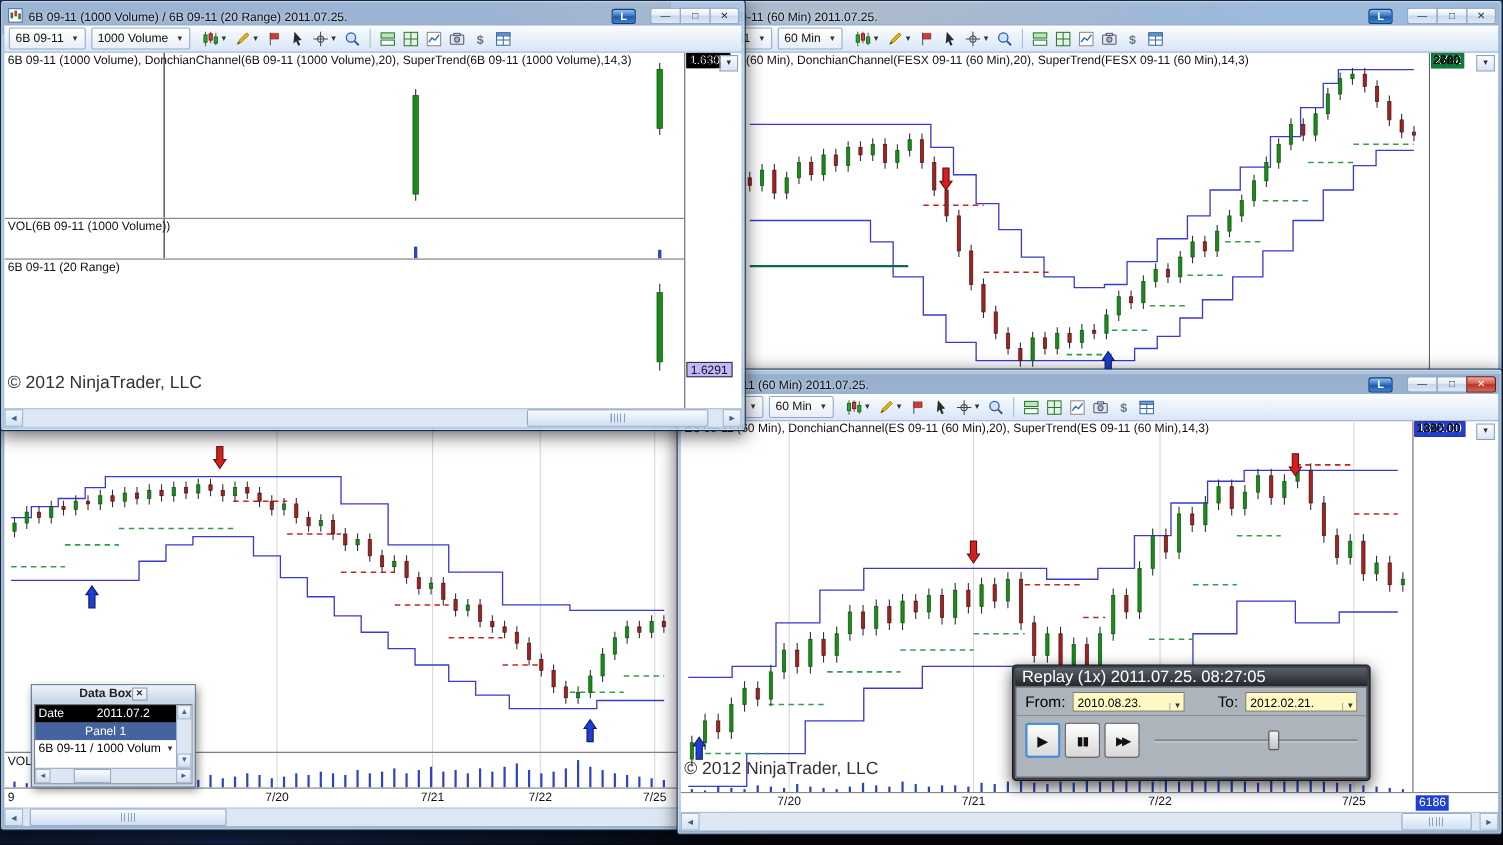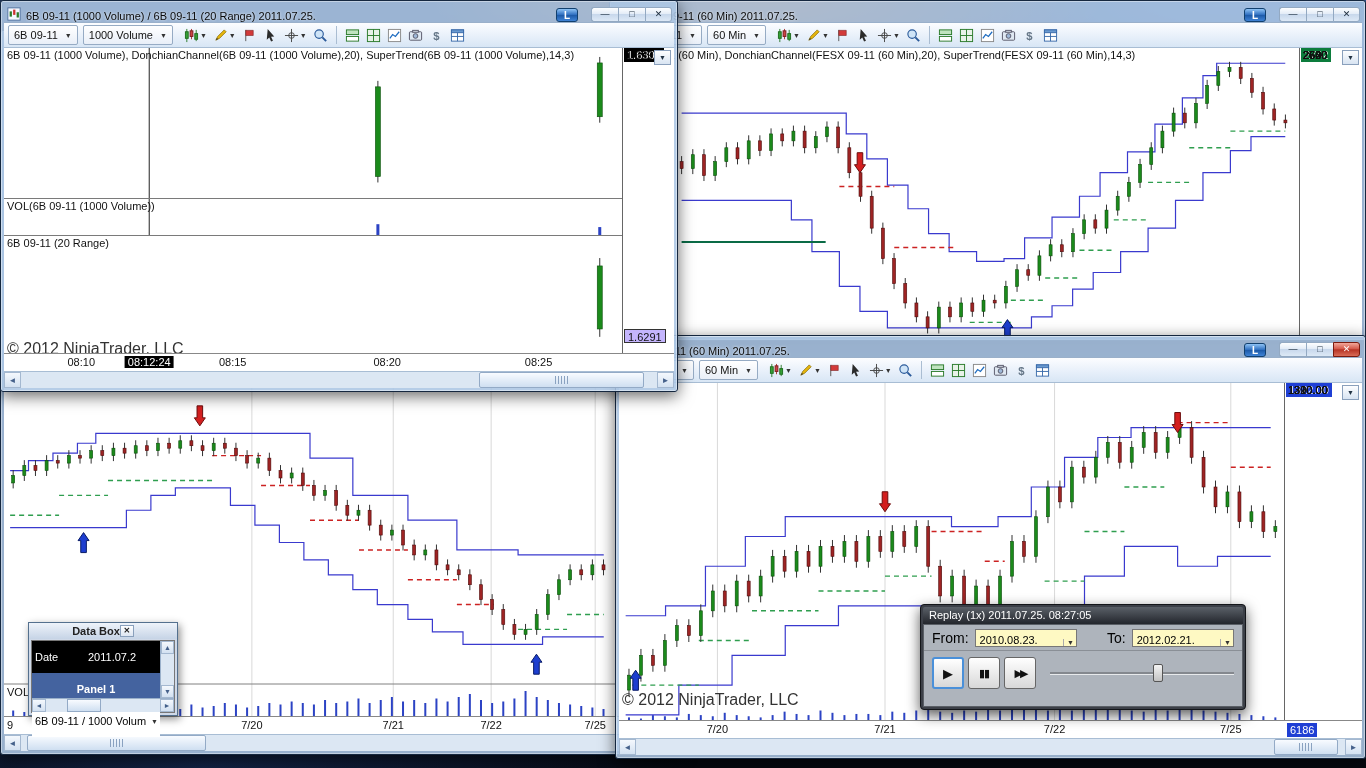--- a/index.html
+++ b/index.html
@@ -59,21 +59,21 @@
 .scroll{height:17px;flex:0 0 17px;background:#dce7f3;border-top:1px solid #a8bdd4;display:flex;align-items:stretch;}
 .sarr{width:17px;flex:0 0 17px;font-size:8px;text-align:center;line-height:15px;color:#44608a;
  background:linear-gradient(#f4f8fd,#d3e1f1);border:1px solid #a4b8d0;}
 .strack{flex:1;position:relative;}
 .sthumb{position:absolute;top:0;bottom:0;background:linear-gradient(#f8fbff,#cfdff1);border:1px solid #93aac6;border-radius:2px;
  display:flex;align-items:center;justify-content:center;}
 .grip{width:14px;height:8px;background:repeating-linear-gradient(90deg,#8aa2c0 0 1px,transparent 1px 3px);}
 
 .replay{position:absolute;left:920px;top:604px;width:326px;height:106px;z-index:60;
  background:#3c4048;border:1px solid #14161a;border-radius:4px;box-shadow:0 5px 14px rgba(0,0,0,.65);padding:2px;}
-.replay-title{height:17px;background:linear-gradient(#5a6068,#23262c);color:#fff;font-size:11px;line-height:17px;padding:0 6px;border-radius:2px 2px 0 0;}
+.replay-title{height:17px;background:linear-gradient(#5a6068,#23262c);color:#fff;font-size:15px;line-height:17px;padding:0 6px;border-radius:2px 2px 0 0;}
 .replay-body{position:absolute;left:2px;right:2px;top:19px;bottom:2px;background:#aeb4bc;border:1px solid #5a5f66;}
 .replay-row1{height:26px;display:flex;align-items:center;gap:6px;padding:0 8px;border-bottom:1px solid #8a8f96;}
 .rlabel{font-size:14px;color:#000;}
 .rfield{background:#fef9c3;border:1px solid #777;height:18px;font-size:11px;display:flex;align-items:flex-end;justify-content:space-between;
  padding:0 2px 0 4px;width:116px;}
 .rfield .caret{border-left:1px solid #aaa;padding-left:3px;}
 .replay-row2{display:flex;align-items:center;gap:4px;padding:6px 8px;}
 .rbtn{width:32px;height:32px;background:linear-gradient(#ffffff,#d8d8d8);border:1px solid #666;border-radius:3px;
  font-size:13px;color:#111;display:flex;align-items:center;justify-content:center;}
 .rbtn.active{border:2px solid #4a90d9;}
@@ -83,24 +83,24 @@
 .slider-track{position:absolute;left:0;right:0;top:9px;height:3px;background:#84888e;border-bottom:1px solid #e8eaec;}
 .slider-thumb{position:absolute;top:1px;width:10px;height:18px;background:linear-gradient(#f4f4f4,#c2c2c2);border:1px solid #555;border-radius:2px;}
 
 .databox{position:absolute;left:28px;top:622px;width:150px;height:94px;z-index:20;font-size:11px;
  background:#cfd9e8;border:1px solid #54708e;box-shadow:2px 3px 8px rgba(0,0,0,.45);}
 .db-title{height:16px;background:linear-gradient(#eef3fa,#c6d4e6);display:flex;justify-content:center;align-items:center;
  padding:0 3px;font-weight:bold;color:#222;}
 .db-close{width:14px;height:12px;font-size:8px;line-height:10px;text-align:center;background:linear-gradient(#fff,#dde6f2);border:1px solid #8aa0bc;}
 .db-body{position:absolute;left:2px;right:2px;top:17px;bottom:2px;background:#fff;border:1px solid #777;}
 .db-rows{position:absolute;left:0;top:0;right:14px;}
-.db-row{height:32px;display:flex;align-items:center;overflow:hidden;white-space:nowrap;}
+.db-row{height:16px;display:flex;align-items:center;overflow:hidden;white-space:nowrap;}
 .db-row.date{background:#000;color:#fff;}
 .db-row.date .k{flex:0 0 56px;padding-left:3px;}
-.db-row.panel{background:#44639f;color:#fff;justify-content:center;font-weight:bold;}
+.db-row.panel{background:#44639f;color:#fff;justify-content:center;font-weight:normal;}
 .db-row.inst{background:#fff;color:#000;padding-left:3px;justify-content:space-between;}
 .db-dd{font-size:7px;padding-right:2px;color:#333;}
 .db-vscroll{position:absolute;right:0;top:0;width:14px;bottom:14px;background:#dce7f3;border-left:1px solid #9ab0ca;
  display:flex;flex-direction:column;justify-content:space-between;}
 .db-sbtn{height:13px;font-size:7px;text-align:center;line-height:12px;color:#44608a;background:linear-gradient(#f4f8fd,#d3e1f1);border:1px solid #a4b8d0;}
 .db-hscroll{position:absolute;left:0;right:0;bottom:0;height:14px;background:#dce7f3;border-top:1px solid #9ab0ca;display:flex;}
 .db-hscroll .db-sbtn{width:14px;height:100%;flex:0 0 14px;line-height:12px;}
 .db-htrack{flex:1;position:relative;}
 .db-hthumb{position:absolute;top:0;bottom:0;left:18%;width:30%;background:linear-gradient(#f8fbff,#cfdff1);border:1px solid #93aac6;}
 </style>
@@ -997,20 +997,21 @@
               <rect x="630.9150000000001" y="128.76190476190476" width="3" height="9.904761904761898" fill="#1b8a1b" stroke="#0b4d0b" stroke-width="0.6"></rect>
               <line x1="644.3850000000001" y1="122.32380952380974" x2="644.3850000000001" y2="155.00952380952359" stroke="#333"></line>
               <rect x="642.8850000000001" y="128.76190476190476" width="3" height="19.809523809523796" fill="#9e2424" stroke="#4d0b0b" stroke-width="0.6"></rect>
               <line x1="656.355" y1="137.1809523809526" x2="656.355" y2="155.00952380952359" stroke="#333"></line>
               <rect x="654.855" y="143.61904761904762" width="3" height="4.952380952380935" fill="#1b8a1b" stroke="#0b4d0b" stroke-width="0.6"></rect>
               <polygon points="16.625,287.23809523809524 22.125,295.23809523809524 19.425,295.23809523809524 19.425,307.23809523809524 13.825,307.23809523809524 13.825,295.23809523809524 11.125,295.23809523809524" fill="#1d3ecf" stroke="#0a1c66" stroke-width="1"></polygon>
               <polygon points="266,128.76190476190476 271.5,120.76190476190476 268.8,120.76190476190476 268.8,108.76190476190476 263.2,108.76190476190476 263.2,120.76190476190476 260.5,120.76190476190476" fill="#d31f1f" stroke="#6b0d0d" stroke-width="1"></polygon>
               <polygon points="372.4,237.7142857142857 377.9,245.7142857142857 375.2,245.7142857142857 375.2,257.71428571428567 369.59999999999997,257.71428571428567 369.59999999999997,245.7142857142857 366.9,245.7142857142857" fill="#1d3ecf" stroke="#0a1c66" stroke-width="1"></polygon>
               <polygon points="558.6,49.52380952380952 564.1,41.52380952380952 561.4,41.52380952380952 561.4,29.52380952380952 555.8000000000001,29.52380952380952 555.8000000000001,41.52380952380952 553.1,41.52380952380952" fill="#d31f1f" stroke="#6b0d0d" stroke-width="1"></polygon>
             </svg>
+          <div class="plabel" style="top:1px">ES 09-11 (60 Min), DonchianChannel(ES 09-11 (60 Min),20), SuperTrend(ES 09-11 (60 Min),14,3)</div>
           <div class="copyright" style="top:308px">© 2012 NinjaTrader, LLC</div>
         </div>
         <div class="vsep" style="left:665px"></div>
         <div class="axis" style="left:666px;right:0">
           <span class="series-dd">▼</span>
         <div class="axis-label">1350.00</div>
             <div class="axis-label badge-blue">1347.75</div>
             <div class="axis-label badge-red">1338.20</div>
             <div class="axis-label badge-black">1328.00</div>
             <div class="axis-label badge-blue">1322.00</div>
@@ -1185,29 +1186,20 @@
             <div class="axis-label">1.6295</div>
             <div class="axis-label">1.6290</div>
             <div class="axis-label">1.6285</div>
             <div class="axis-label">1.6280</div>
             <div class="axis-label">0</div>
             <div class="axis-label badge-black">1.6300</div>
             <div class="axis-label">1.6295</div>
             <div class="axis-label badge-box" style="top: 281px;">1.6291</div>
           </div>
       </div>
-      <div class="timeaxis">
-          <div class="ta-plot" style="width:618px">
-            <span class="tlabel" style="left: 12.5%;">08:10</span>
-            <span class="tlabel hl" style="left: 23.5%;">08:12:24</span>
-            <span class="tlabel" style="left: 37%;">08:15</span>
-            <span class="tlabel" style="left: 62%;">08:20</span>
-            <span class="tlabel" style="left: 86.5%;">08:25</span>
-          </div>
-        </div>
       <div class="scroll">
         <span class="sarr">◄</span>
         <div class="strack">
             <div class="sthumb" style="left:72%;width:26%">
               <span class="grip"></span>
             </div>
           </div>
         <span class="sarr">►</span>
       </div>
     </div>

